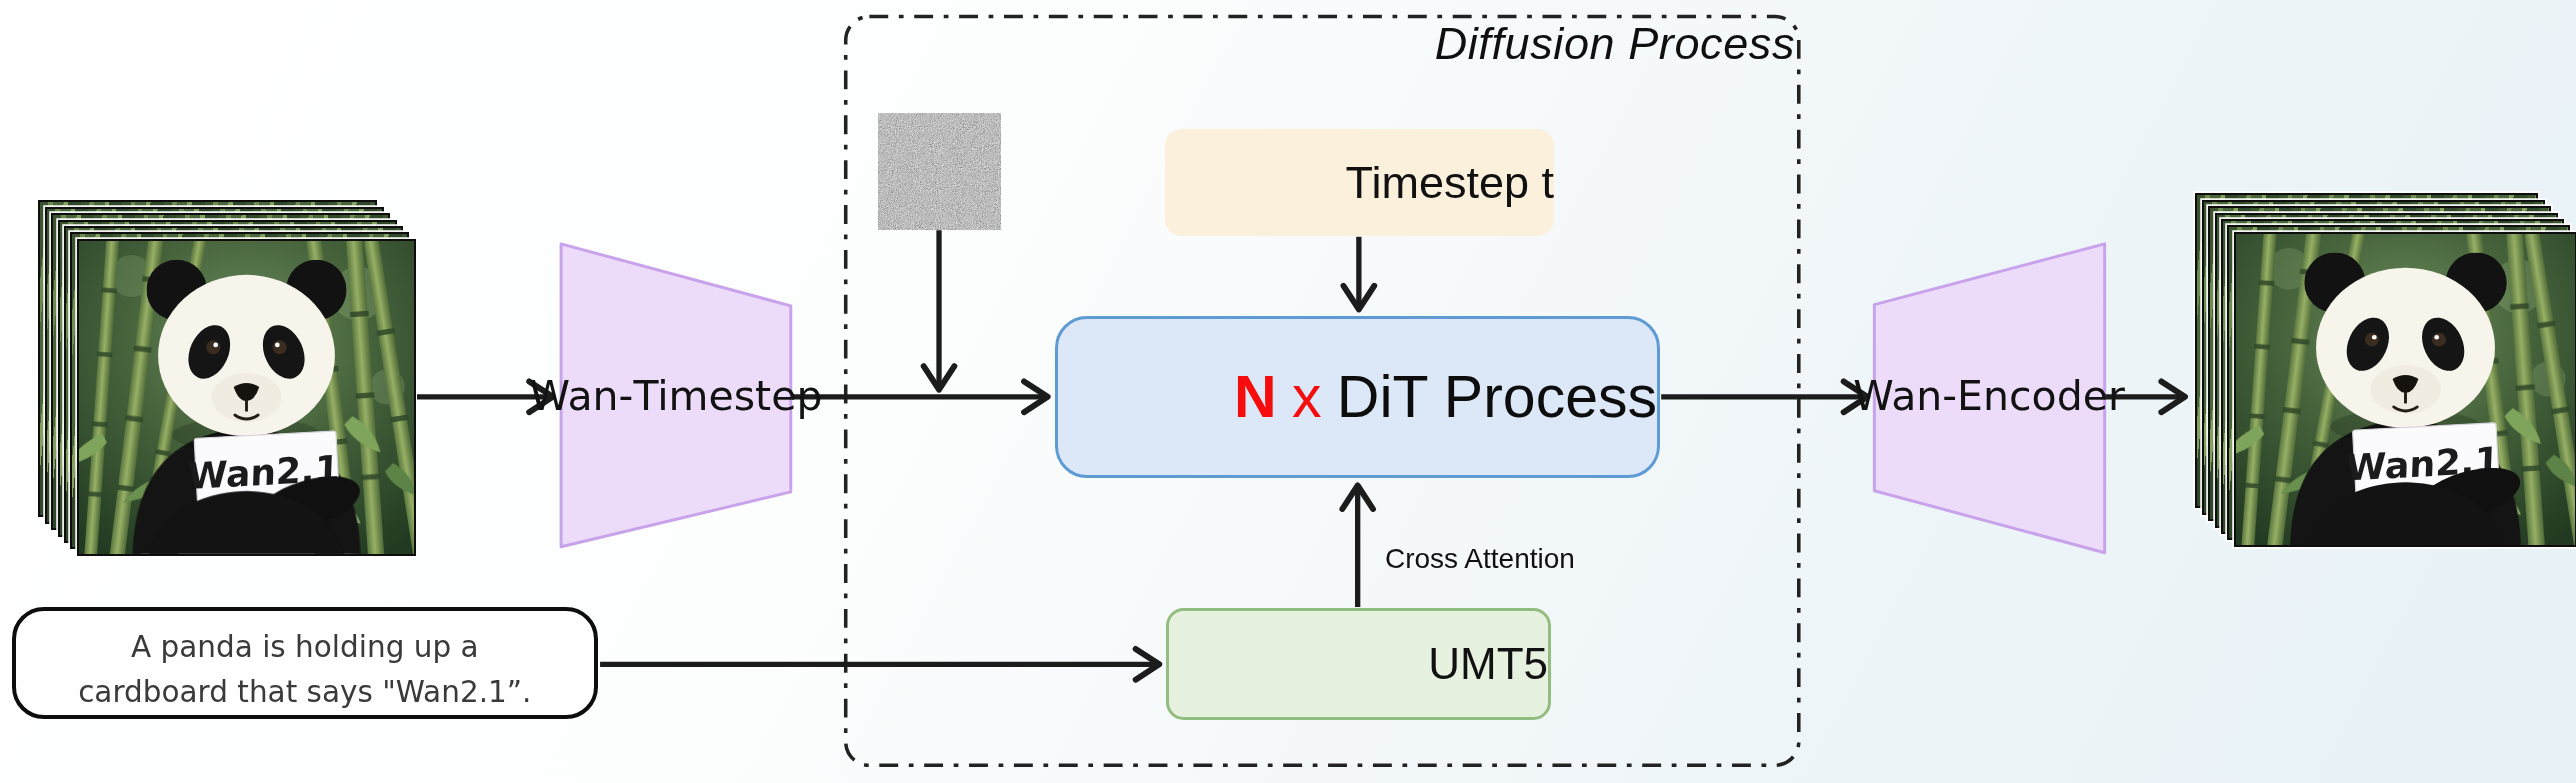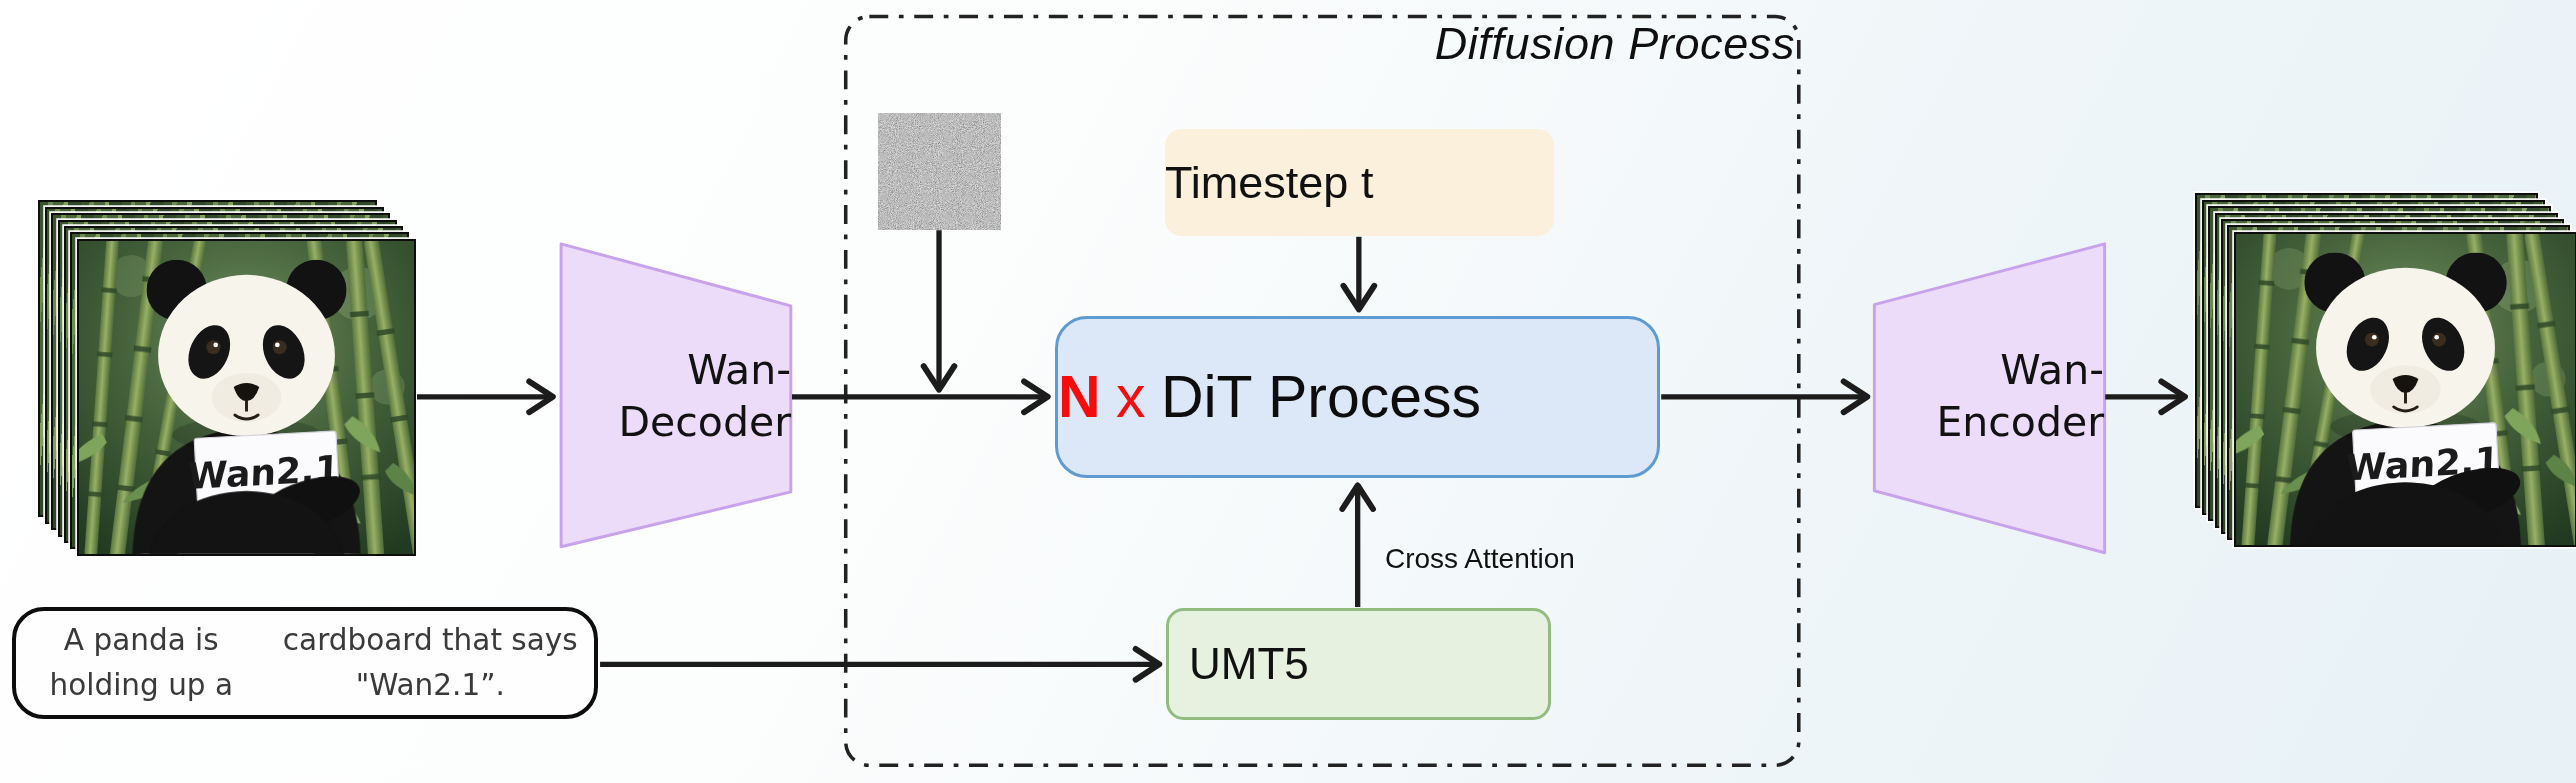--- a/index.html
+++ b/index.html
@@ -12,33 +12,33 @@
   html,body{margin:0;padding:0;}
   body{width:2576px;height:783px;overflow:hidden;font-family:"Liberation Sans",sans-serif;}
   #canvas{
     position:relative;width:2576px;height:783px;
     background:linear-gradient(118deg,#ffffff 0%,#fcfdfd 38%,#eef5f8 72%,#e7f1f6 100%);
   }
   .abs{position:absolute;}
   svg.overlay{position:absolute;left:0;top:0;width:2576px;height:783px;pointer-events:none;}
 
   
-  .node{position:absolute;display:flex;align-items:center;justify-content:flex-start;box-sizing:border-box;}
+  .node{position:absolute;display:flex;align-items:center;justify-content:flex-end;box-sizing:border-box;}
   .timestep-box{left:1165px;top:129px;width:389px;height:107px;background:var(--timestep-fill);border-radius:16.5px;
     font-size:45px;color:#111;}
   .dit-box{left:1055px;top:316px;width:605px;height:162px;background:var(--dit-fill);
     border:3.5px solid var(--dit-border);border-radius:32px;font-size:59px;color:#0d0d0d;}
   .dit-box .n{color:var(--dit-n-red);font-weight:bold;}
   .dit-box .x{color:var(--dit-n-red);padding:0 15.4px;}
   .umt5-box{left:1166px;top:608px;width:385px;height:112px;background:var(--umt5-fill);
     border:3px solid var(--umt5-border);border-radius:17.7px;font-size:44px;color:#111;padding-left:20px;}
   .prompt-box{left:11.8px;top:607px;width:586px;height:112px;background:#fefefe;
-    border:4.1px solid #0d0d0d;border-radius:32px;flex-direction:row;
+    border:4.1px solid #0d0d0d;border-radius:32px;flex-direction:column;
     font-family:"DejaVu Sans",sans-serif;font-size:29.5px;line-height:45px;color:var(--prompt-text);text-align:center;}
-  .vae-label{position:absolute;display:flex;flex-direction:column;align-items:flex-end;justify-content:center;
+  .vae-label{position:absolute;display:flex;align-items:center;justify-content:center;
     width:230px;height:118px;top:337px;font-family:"DejaVu Sans",sans-serif;font-size:41px;line-height:52px;color:#121212;text-align:center;}
   .enc-label{left:561px;} .dec-label{left:1874px;}
   .diffusion-title{position:absolute;left:1358px;top:18px;width:437px;text-align:right;
     font-size:45px;font-style:italic;color:var(--text-dark);letter-spacing:0.6px;}
   .cross-attn{position:absolute;left:1385px;top:543px;font-size:28px;color:#111;}
 
   
   .stack{position:absolute;}
   .stack .frame{position:absolute;box-sizing:border-box;border:2.4px solid #0e0e0e;
     box-shadow:0 0 0 1.8px rgba(255,255,255,.92);}
@@ -230,21 +230,21 @@
 
   <div class="cross-attn">Cross Attention</div>
 
   <div class="node prompt-box">
     <div>A panda is holding up a</div>
     <div>cardboard that says "Wan2.1”.</div>
   </div>
 
   <div class="vae-label enc-label">
     <div>Wan-</div>
-    <div>Decoder</div>
+    <div>Timestep</div>
   </div>
 
   <div class="vae-label dec-label">
     <div>Wan-</div>
     <div>Encoder</div>
   </div>
 
 </div>
 
 

